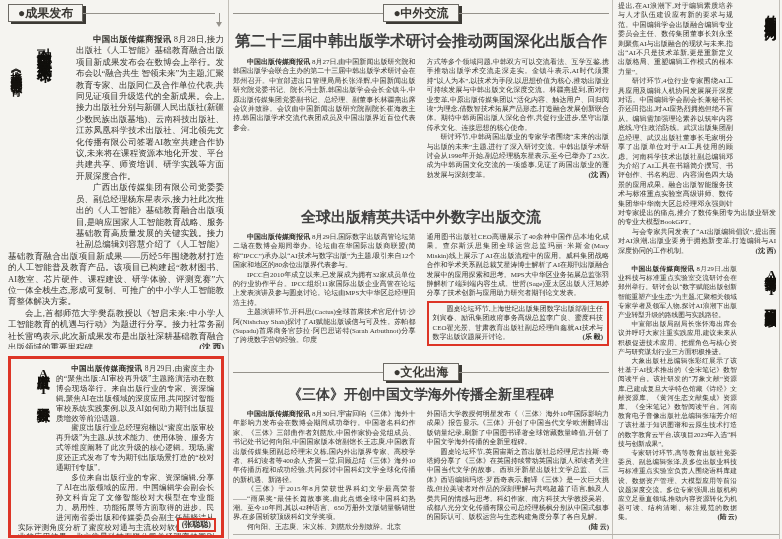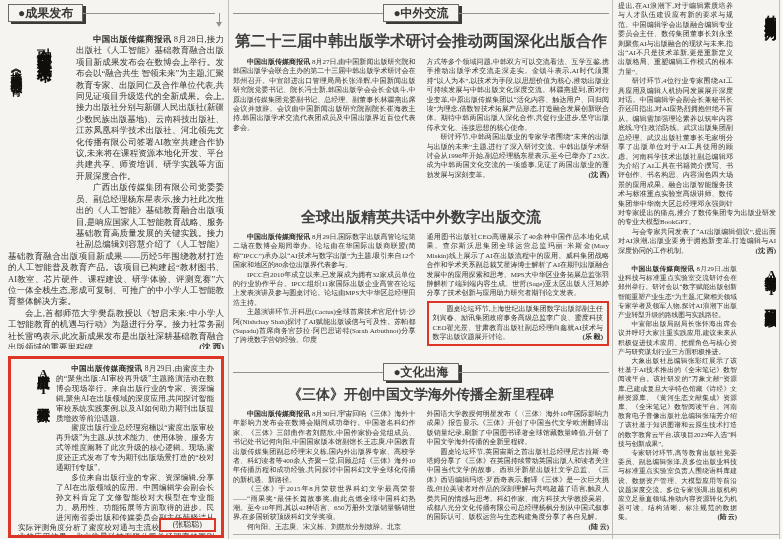--- a/index.html
+++ b/index.html
@@ -36,21 +36,21 @@
   .vt .main { position:absolute; left:28px; top:0; writing-mode:vertical-rl; text-orientation:upright;
               font-weight:bold; font-size:15px; letter-spacing:2px; color:#100f0c; }
 
   .rb { position:relative; margin-top:7px; border:3px solid #dd3526; height:166px;
         padding:5px 7px; overflow:hidden; text-align:justify;
         font-size:7.6px; line-height:9.9px; background:#f5f4f0; }
   .rb .vt2 { float:left; writing-mode:vertical-rl; text-orientation:upright; font-weight:bold;
              font-size:13px; letter-spacing:0.5px; width:30px; height:155px;
              margin:0 8px 0 0; color:#12100c; }
   .rb .boxed-byline { position:absolute; right:5px; bottom:3px; border:2px solid #dd3526;
-                      font-weight:normal; padding:0 12px; background:#f5f4f0; font-size:8px; }
+                      font-weight:bold; padding:0 3px; background:#f5f4f0; font-size:8px; }
 
   
   .mid { position:absolute; left:233px; top:4px; width:376px; }
   .t1, .t2, .t3 { font-weight:bold; text-align:center; color:#404040; text-indent:0; }
   .t1 { font-size:15.5px; margin-top:9px; }
   .t2 { font-size:15px;   margin-top:8px; }
   .t3 { font-size:14px; margin-top:5px; }
   .cols { display:flex; gap:11px; margin-top:6px; text-align:justify;
           font-size:7px; line-height:9.4px; }
   .cols .c { flex:1; overflow:hidden; }

